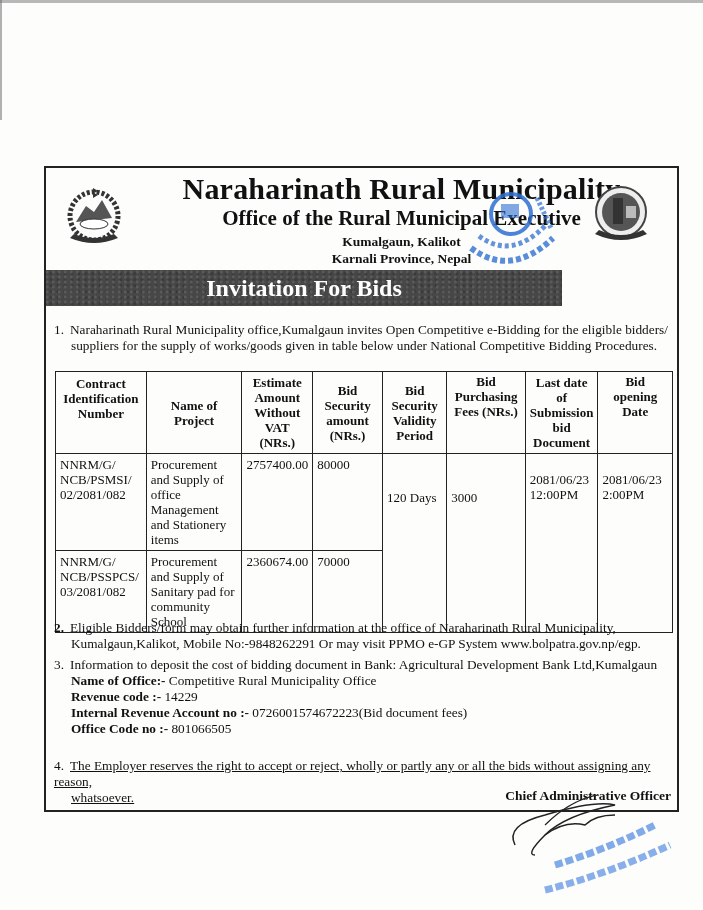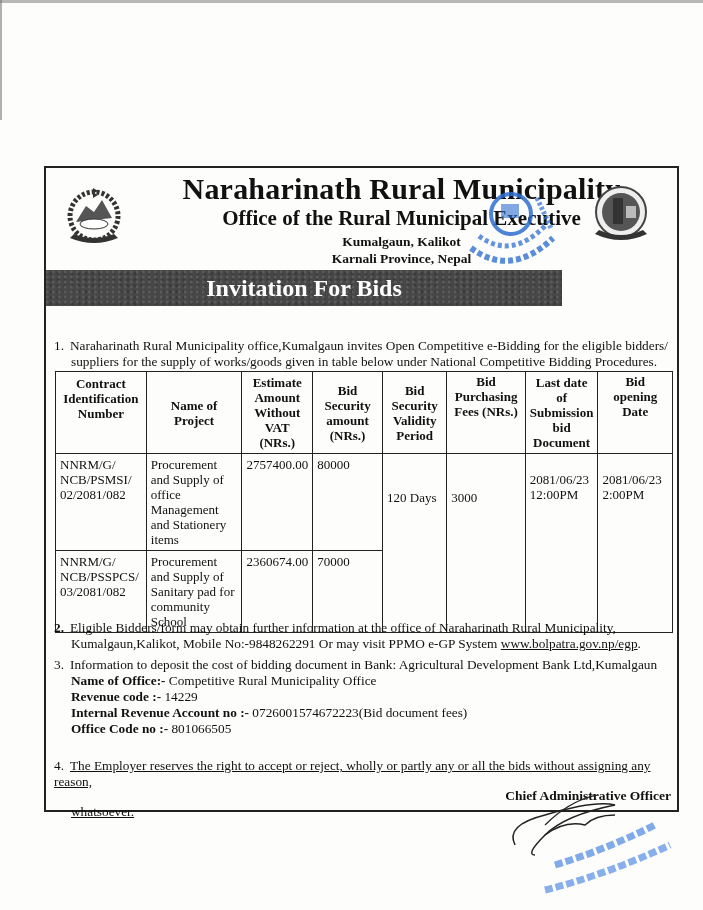--- a/index.html
+++ b/index.html
@@ -41,30 +41,30 @@
   }
   .pubdate {
     position: absolute; left: 0; top: 145px; width: 631px; text-align: center;
     font-weight: bold; font-size: 13.5px;
   }
   .para {
     position: absolute; left: 8px; width: 620px; font-size: 13.3px; line-height: 16px;
     text-align: justify;
   }
   .para .num { display: inline-block; width: 16px; }
-  .para1 { top: 170px; }
+  .para1 { top: 154px; }
   .para1 .line2 { padding-left: 17px; }
   .para2 { top: 452px; }
   .para2 .line2 { padding-left: 17px; }
   .para3 { top: 489px; }
   .para3 .row { padding-left: 17px; }
   .para4 { top: 590px; text-decoration: underline; }
-  .para4 .line2 { padding-left: 17px; margin-top: 14px; }
+  .para4 .line2 { padding-left: 17px; }
   b.lbl { font-weight: bold; }
-  .link { text-decoration: underline; }
+  .link { }
 
   table.bids {
     position: absolute; left: 9px; top: 203px; width: 618px;
     border-collapse: collapse; font-size: 13px; line-height: 15px;
   }
   table.bids th, table.bids td { border: 1.5px solid #222; vertical-align: top; padding: 3px 4px; }
   table.bids th { font-weight: bold; text-align: center; vertical-align: middle; height: 74px; margin-top: 28px; }
   table.bids td { font-weight: normal; }
   table.bids td.mid { vertical-align: middle; }
   .row1 td { height: 74px; }

